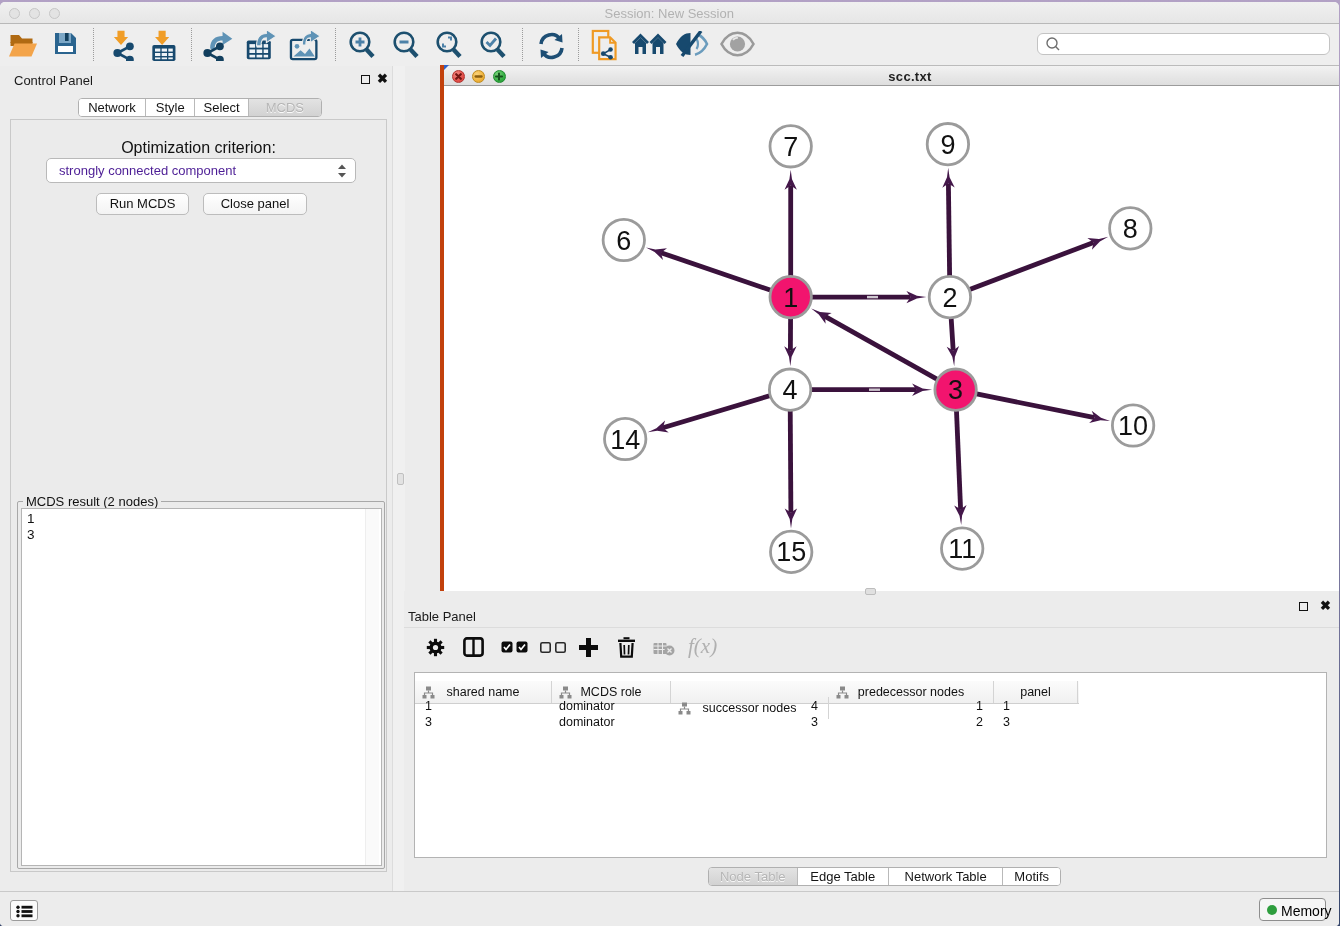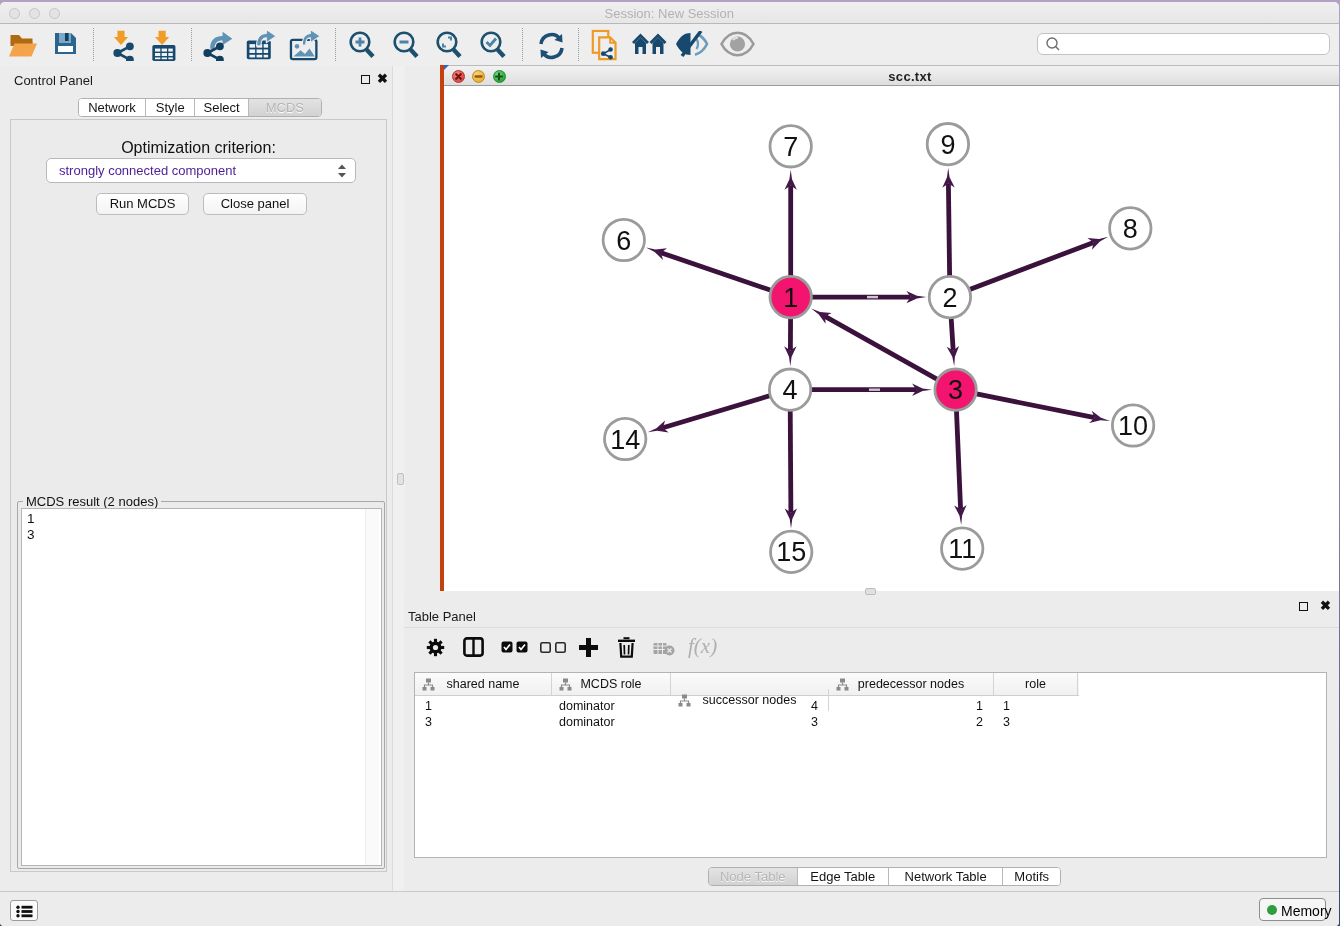--- a/index.html
+++ b/index.html
@@ -374,21 +374,21 @@
           <line x1="0.5" y1="7.5" x2="13.5" y2="7.5"></line>
         <line x1="5" y1="1" x2="5" y2="12"></line>
           <line x1="9.5" y1="1" x2="9.5" y2="12"></line>
       </g>
       <circle cx="16.5" cy="8.5" r="5" fill="#a4a4a4"></circle>
       <path d="M14.5 6.5 L18.5 10.5 M18.5 6.5 L14.5 10.5" stroke="#ececec" stroke-width="1.3"></path>
     </svg>
     <div class="abs" style="left:284px;top:43px;font-family:'Liberation Serif',serif;font-style:italic;font-size:21px;color:#b0b0b0;text-align:right;">f(x)</div>
 
     <div class="abs" style="left:10px;top:81px;width:913px;height:186px;background:#fff;border:1px solid #b3b3b3;box-sizing:border-box;">
-      <div class="abs" style="left:0;top:0;width:664px;height:23px;background:linear-gradient(180deg,#fbfbfb,#f0f0f0);border-bottom:1px solid #cfcfcf;box-sizing:border-box;">
+      <div class="abs" style="left:0;top:8px;width:664px;height:23px;background:linear-gradient(180deg,#fbfbfb,#f0f0f0);border-bottom:1px solid #cfcfcf;box-sizing:border-box;">
       <div class="hdrcell" style="left:0px;width:137px;line-height:23px;"><svg class="abs" style="left:7px;top:5px;" width="13" height="13" viewBox="0 0 13 13">
               <rect x="4" y="0.5" width="5" height="4" fill="#8a8a8a"></rect>
               <path d="M6.5 4.5 V7 M2.5 9.5 V7 H10.5 V9.5" fill="none" stroke="#8a8a8a" stroke-width="1.2"></path>
               <rect x="0.5" y="9" width="4" height="3.5" fill="#8a8a8a"></rect>
               <rect x="8.5" y="9" width="4" height="3.5" fill="#8a8a8a"></rect>
             </svg>shared name</div>
       <div class="hdrcell" style="left:137px;width:119px;line-height:23px;"><svg class="abs" style="left:7px;top:5px;" width="13" height="13" viewBox="0 0 13 13">
               <rect x="4" y="0.5" width="5" height="4" fill="#8a8a8a"></rect>
               <path d="M6.5 4.5 V7 M2.5 9.5 V7 H10.5 V9.5" fill="none" stroke="#8a8a8a" stroke-width="1.2"></path>
               <rect x="0.5" y="9" width="4" height="3.5" fill="#8a8a8a"></rect>
@@ -399,21 +399,21 @@
               <path d="M6.5 4.5 V7 M2.5 9.5 V7 H10.5 V9.5" fill="none" stroke="#8a8a8a" stroke-width="1.2"></path>
               <rect x="0.5" y="9" width="4" height="3.5" fill="#8a8a8a"></rect>
               <rect x="8.5" y="9" width="4" height="3.5" fill="#8a8a8a"></rect>
             </svg>successor nodes</div>
       <div class="hdrcell" style="left:414px;width:165px;line-height:23px;"><svg class="abs" style="left:7px;top:5px;" width="13" height="13" viewBox="0 0 13 13">
               <rect x="4" y="0.5" width="5" height="4" fill="#8a8a8a"></rect>
               <path d="M6.5 4.5 V7 M2.5 9.5 V7 H10.5 V9.5" fill="none" stroke="#8a8a8a" stroke-width="1.2"></path>
               <rect x="0.5" y="9" width="4" height="3.5" fill="#8a8a8a"></rect>
               <rect x="8.5" y="9" width="4" height="3.5" fill="#8a8a8a"></rect>
             </svg>predecessor nodes</div>
-      <div class="hdrcell" style="left:579px;width:84px;line-height:23px;">role</div>
+      <div class="hdrcell" style="left:579px;width:84px;line-height:23px;">panel</div>
       </div>
 
       <div class="abs" style="left:0;top:23px;width:100%;font-size:12.5px;color:#111;">
         <div class="abs" style="left:10px;top:3px;">1</div>
         <div class="abs" style="left:144px;top:3px;">dominator</div>
         <div class="abs" style="left:256px;top:3px;width:147px;text-align:right;">4</div>
         <div class="abs" style="left:414px;top:3px;width:154px;text-align:right;">1</div>
         <div class="abs" style="left:588px;top:3px;">1</div>
         <div class="abs" style="left:10px;top:19px;">3</div>
         <div class="abs" style="left:144px;top:19px;">dominator</div>

